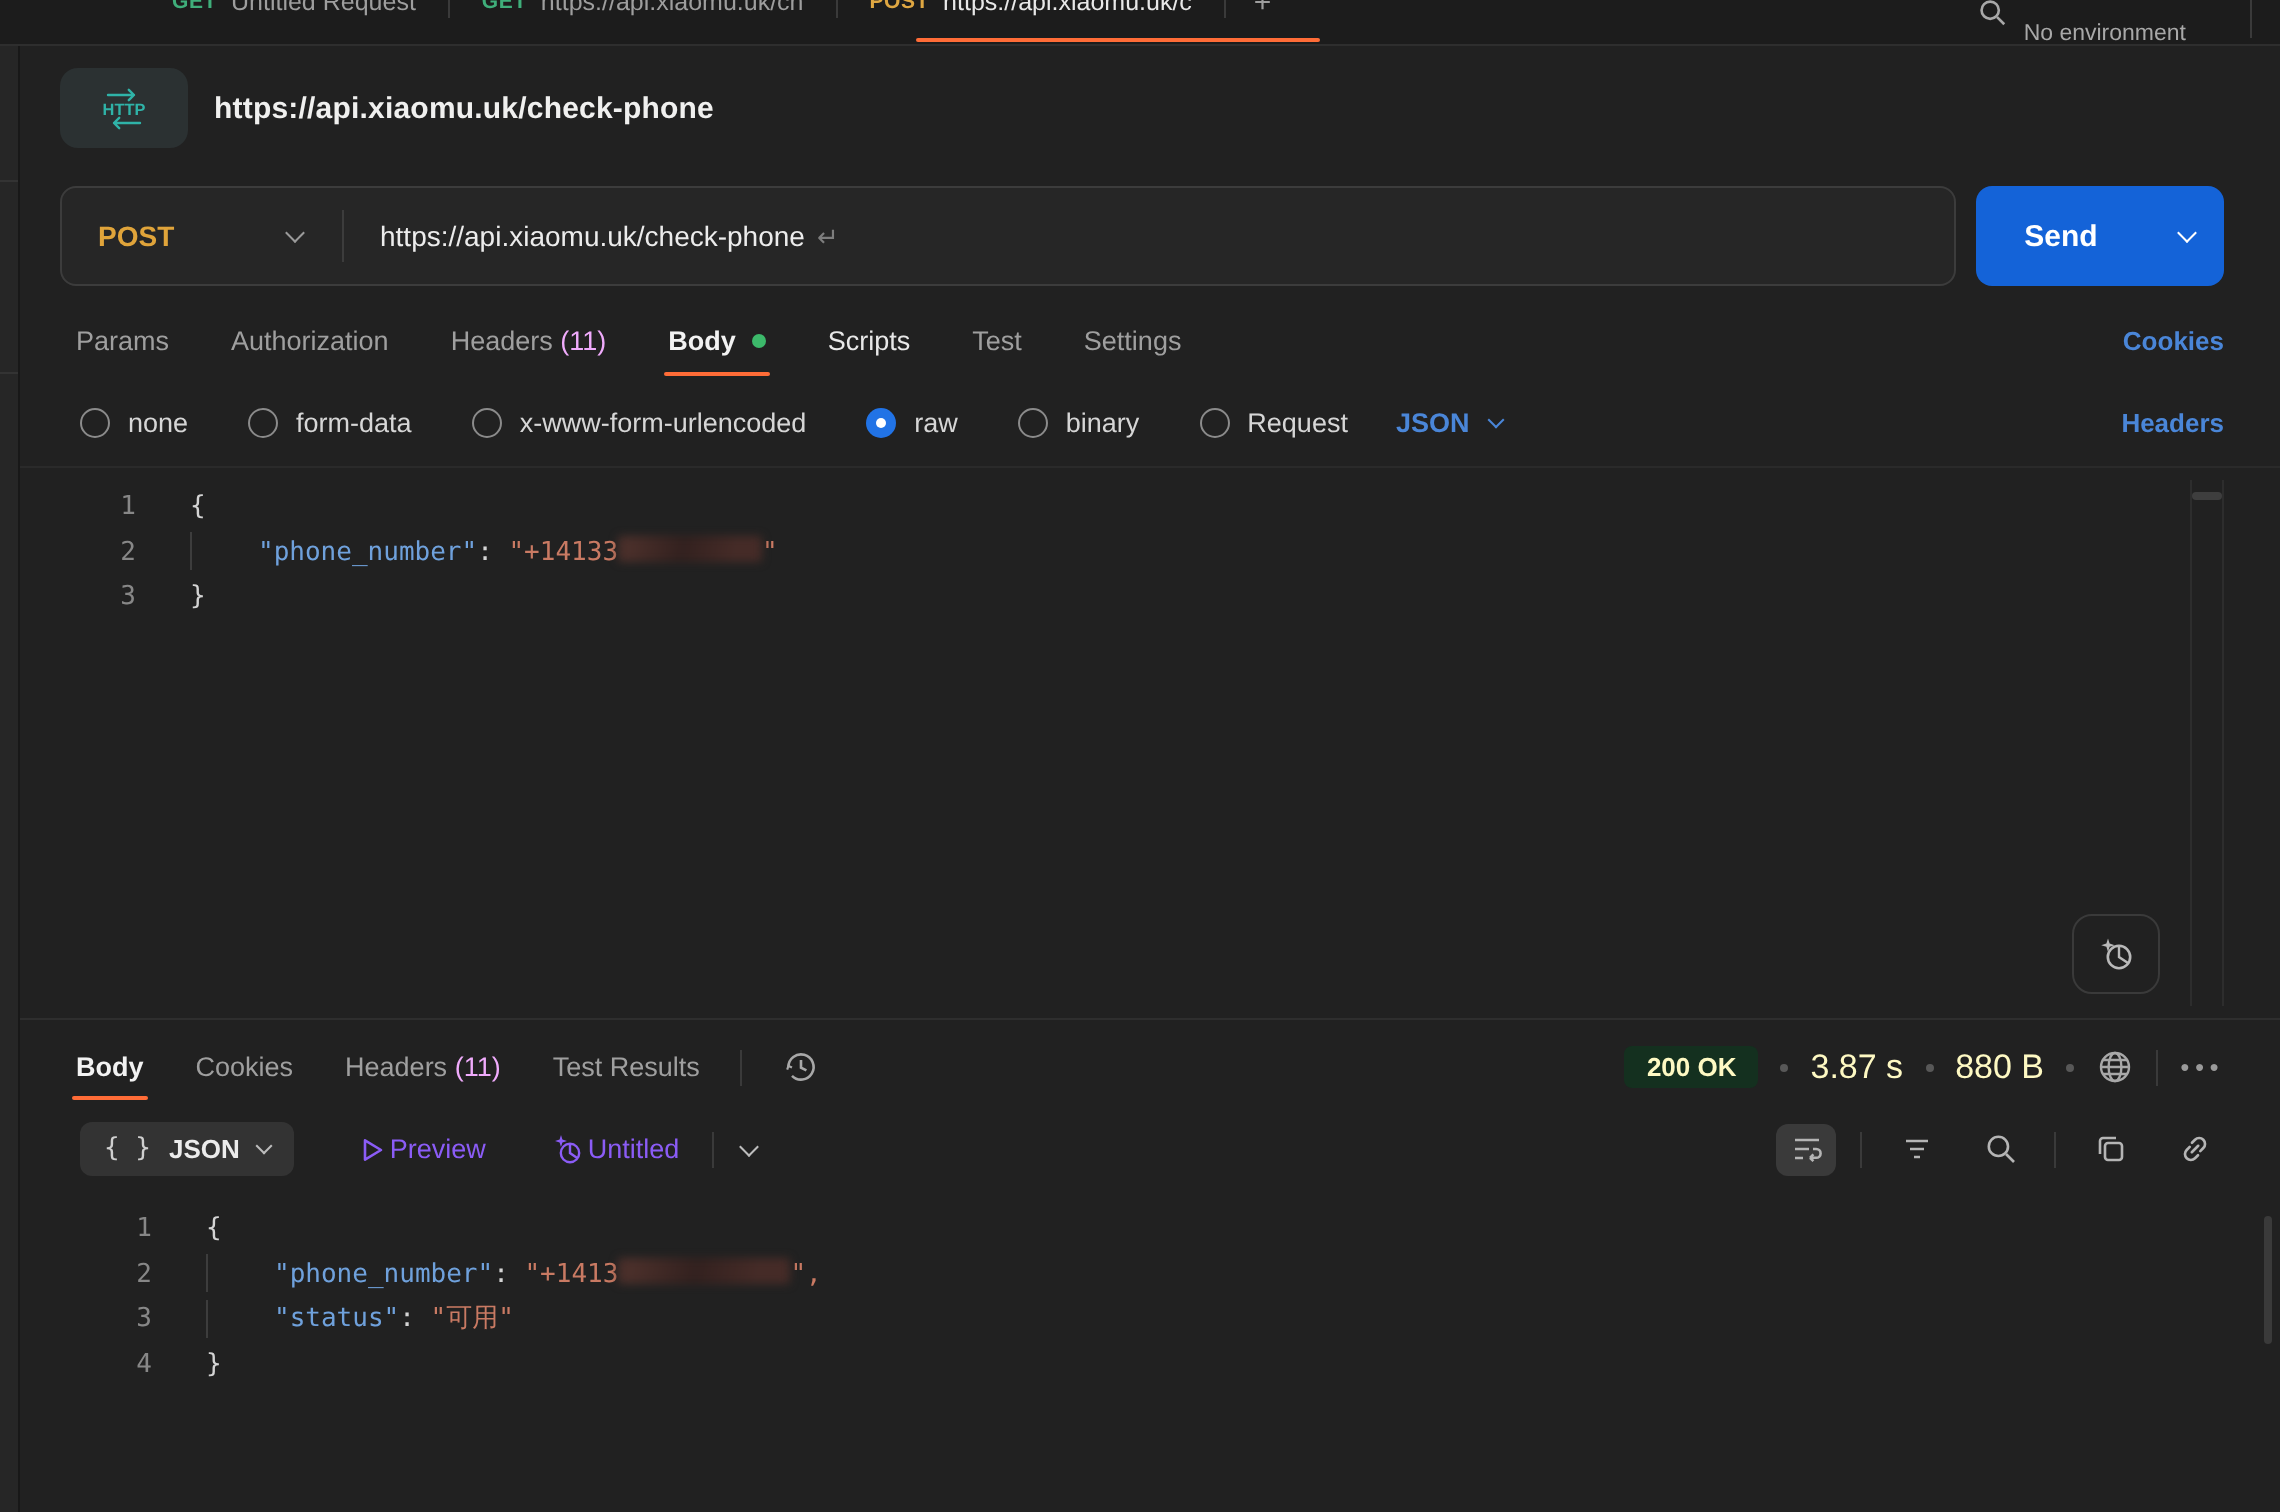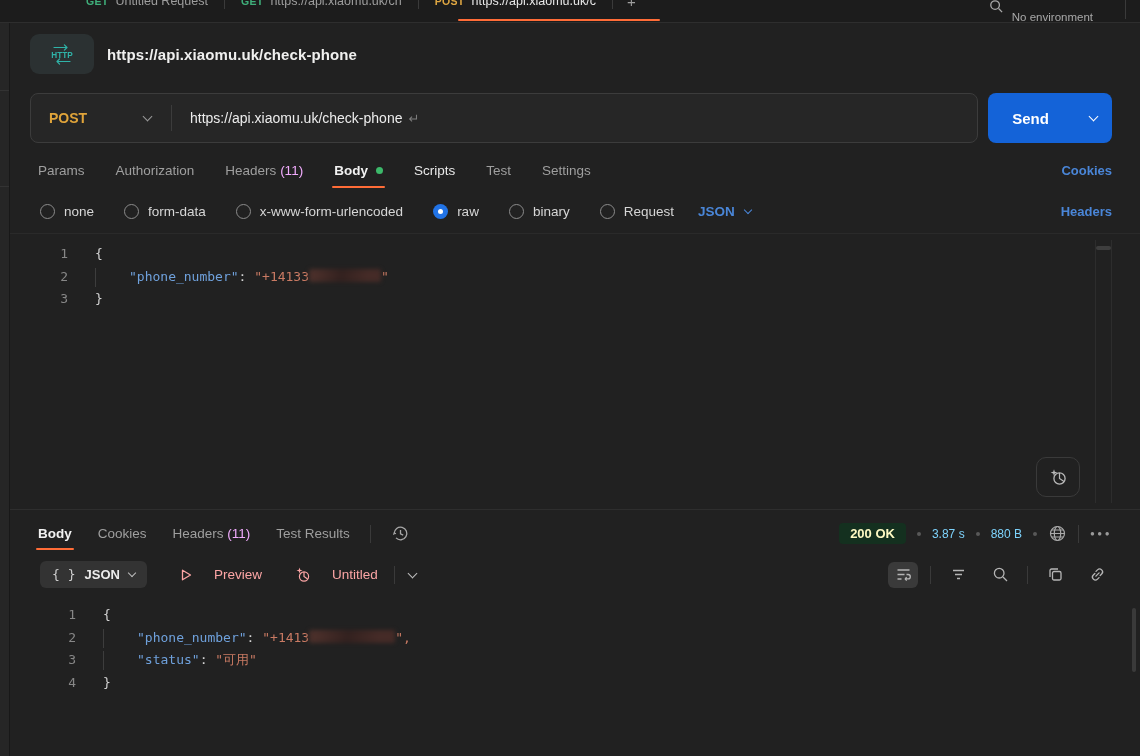--- a/index.html
+++ b/index.html
@@ -96,29 +96,29 @@
 
   
   .resp { border-top:1px solid #2e2e2e; margin-top:0; }
   .resp-tabs { display:flex; align-items:center; gap:26px; padding:13px 28px 0 28px; font-size:13.5px; color:#9f9f9f; }
   .resp-tabs .rtab { padding-bottom:9px; }
   .resp-vdiv { width:1px; height:18px; background:#3a3a3a; margin:0 -6px 9px -6px; }
   .hist-icon { color:#a8a8a8; margin-bottom:9px; }
   .resp-meta { margin-left:auto; display:flex; align-items:center; gap:11px; margin-bottom:9px; }
   .status-badge { background:#14301f; color:#fef9c3; font-size:13px; font-weight:600; padding:3px 11px; border-radius:4px; }
   .meta-dot { width:4px; height:4px; border-radius:50%; background:#585858; }
-  .meta-txt { color:#7dd3fc; font-size:12px; }
+  .meta-txt { color:#fef9c3; font-size:17px; }
   .meta-vdiv { width:1px; height:18px; background:#3a3a3a; }
   .ellipsis { color:#9a9a9a; font-size:8px; letter-spacing:2.5px; }
 
   .resp-toolbar { display:flex; align-items:center; padding:8px 28px 8px 30px; }
   .fmt-pill { display:flex; align-items:center; gap:9px; background:#333333; border-radius:6px; padding:6px 12px; color:#ececec; font-size:13px; font-weight:600; }
   .fmt-pill .braces { font-family:"DejaVu Sans Mono",monospace; color:#cfcfcf; font-weight:400; }
   .fmt-pill .chev { color:#bdbdbd; width:6px; height:6px; }
-  .tool-item { display:flex; align-items:center; gap:21px; color:#fca5a5; font-size:13.5px; margin-left:32px; }
+  .tool-item { display:flex; align-items:center; gap:2px; color:#8b5cf6; font-size:13.5px; margin-left:32px; }
   .tb-vdiv { width:1px; height:18px; background:#3a3a3a; margin-left:16px; }
   .tb-chev { margin-left:14px; color:#bdbdbd; }
   .resp-icons { margin-left:auto; display:flex; align-items:center; gap:12px; color:#b5b5b5; }
   .icon-btn { display:flex; align-items:center; justify-content:center; width:30px; height:26px; border-radius:6px; }
   .icon-btn.on { background:#3a3a3a; }
 
   .resp-code { position:relative; padding-top:8px; font-family:"DejaVu Sans Mono","Liberation Mono",monospace; font-size:13px; }
   .resp-code .ln { width:66px; flex:0 0 66px; }
   .resp-scroll { position:absolute; right:4px; top:12px; width:4px; height:64px; border-radius:2px; background:#3a3a3a; }
 </style>

